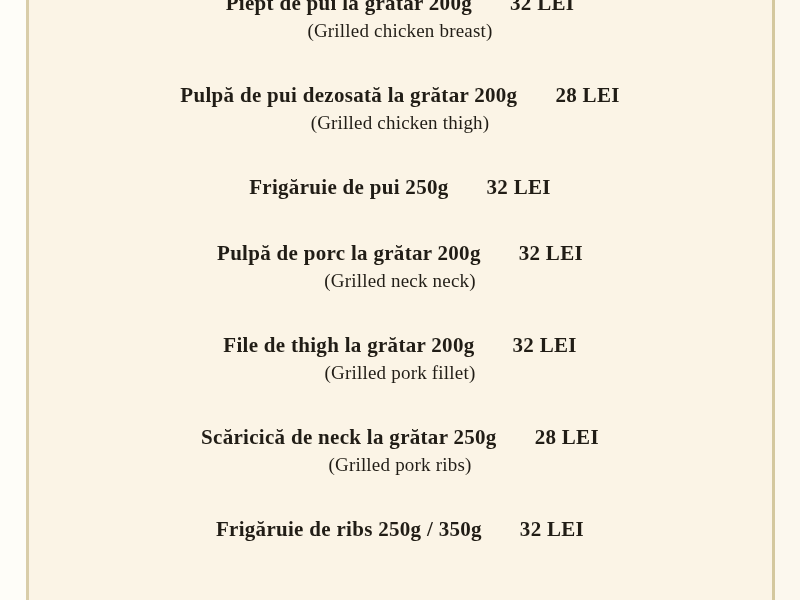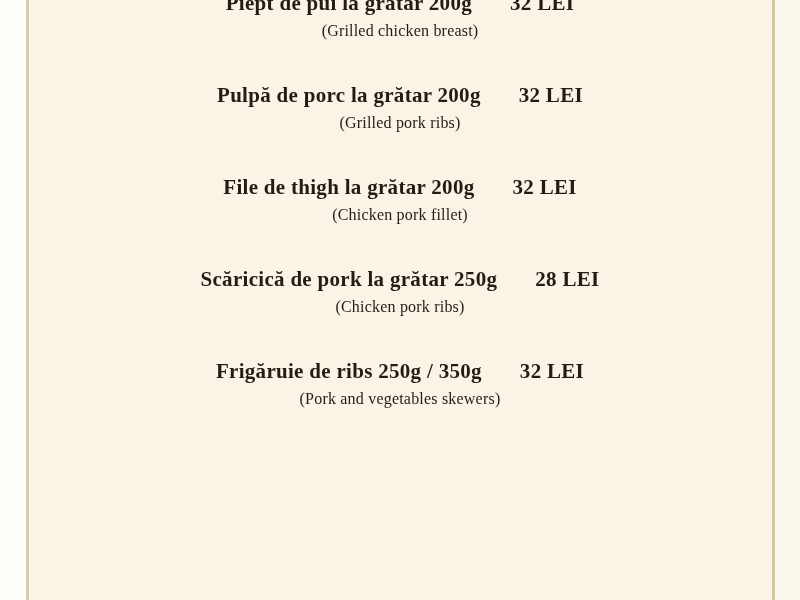--- a/index.html
+++ b/index.html
@@ -36,57 +36,61 @@
   .item { margin-bottom: 36px; }
   .dish-line {
     font-size: 21px;
     font-weight: bold;
     line-height: 30px;
     letter-spacing: 0.3px;
     white-space: nowrap;
   }
   .dish-price { margin-left: 38px; }
   .dish-translation {
-    font-size: 16px;
+    font-size: 19px;
     line-height: 26px;
     letter-spacing: 0.2px;
   }
 </style>
 </head>
 <body>
 
 <div class="scan">
   <div class="edge edge-left"></div>
   <div class="edge edge-right"></div>
 
   <div class="menu">
 
     <div class="item">
       <div class="dish-line"><span class="dish-name">Piept de pui la grătar 200g</span><span class="dish-price">32 LEI</span></div>
       <div class="dish-translation">(Grilled chicken breast)</div>
     </div>
 
+    <div class="item">
+      <div class="dish-line"><span class="dish-name">Pulpă de pui dezosată la grătar 200g</span><span class="dish-price">28 LEI</span></div>
+      <div class="dish-translation">(Grilled chicken thigh)</div>
+    </div>
 
     <div class="item">
+      <div class="dish-line"><span class="dish-name">Frigăruie de pui 250g</span><span class="dish-price">32 LEI</span></div>
     </div>
 
     <div class="item">
       <div class="dish-line"><span class="dish-name">Pulpă de porc la grătar 200g</span><span class="dish-price">32 LEI</span></div>
+      <div class="dish-translation">(Grilled neck neck)</div>
+    </div>
+
+    <div class="item">
+      <div class="dish-line"><span class="dish-name">File de thigh la grătar 200g</span><span class="dish-price">32 LEI</span></div>
+      <div class="dish-translation">(Grilled pork fillet)</div>
+    </div>
+
+    <div class="item">
+      <div class="dish-line"><span class="dish-name">Scăricică de neck la grătar 250g</span><span class="dish-price">28 LEI</span></div>
       <div class="dish-translation">(Grilled pork ribs)</div>
     </div>
 
     <div class="item">
-      <div class="dish-line"><span class="dish-name">File de thigh la grătar 200g</span><span class="dish-price">32 LEI</span></div>
-      <div class="dish-translation">(Chicken pork fillet)</div>
-    </div>
-
-    <div class="item">
-      <div class="dish-line"><span class="dish-name">Scăricică de pork la grătar 250g</span><span class="dish-price">28 LEI</span></div>
-      <div class="dish-translation">(Chicken pork ribs)</div>
-    </div>
-
-    <div class="item">
       <div class="dish-line"><span class="dish-name">Frigăruie de ribs 250g / 350g</span><span class="dish-price">32 LEI</span></div>
-      <div class="dish-translation">(Pork and vegetables skewers)</div>
     </div>
 
   </div>
 </div>
 
 </body></html>

